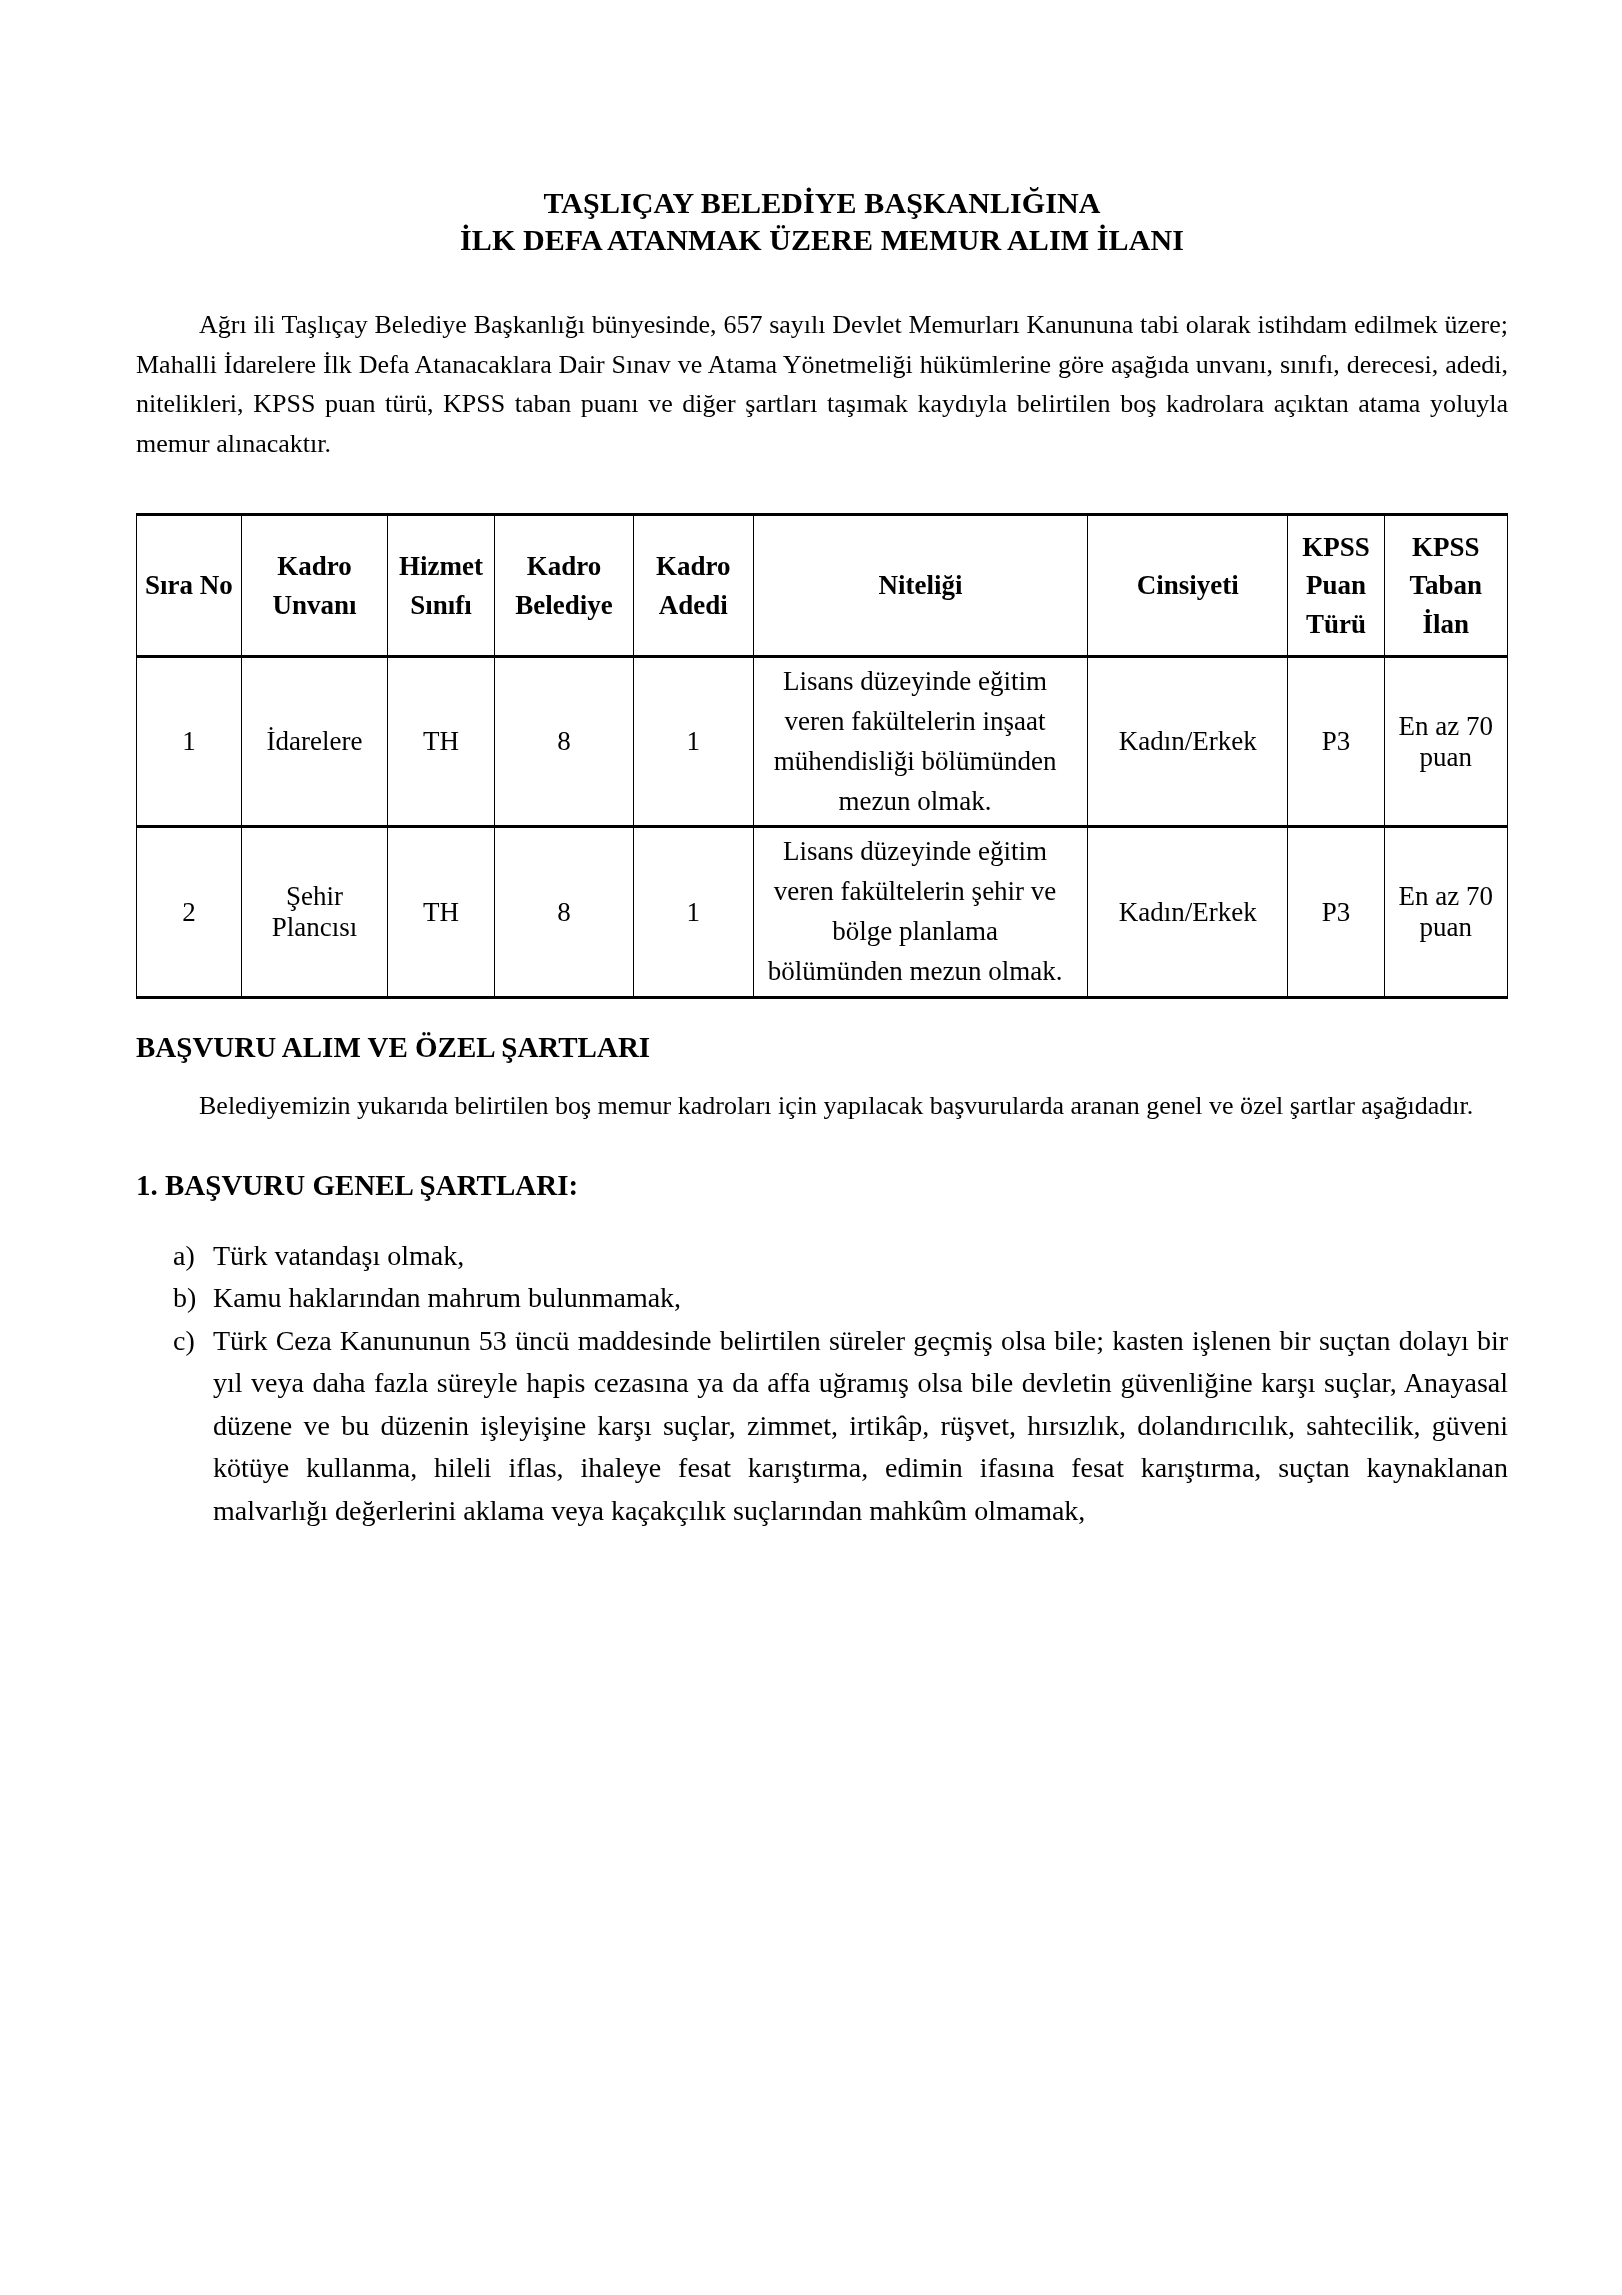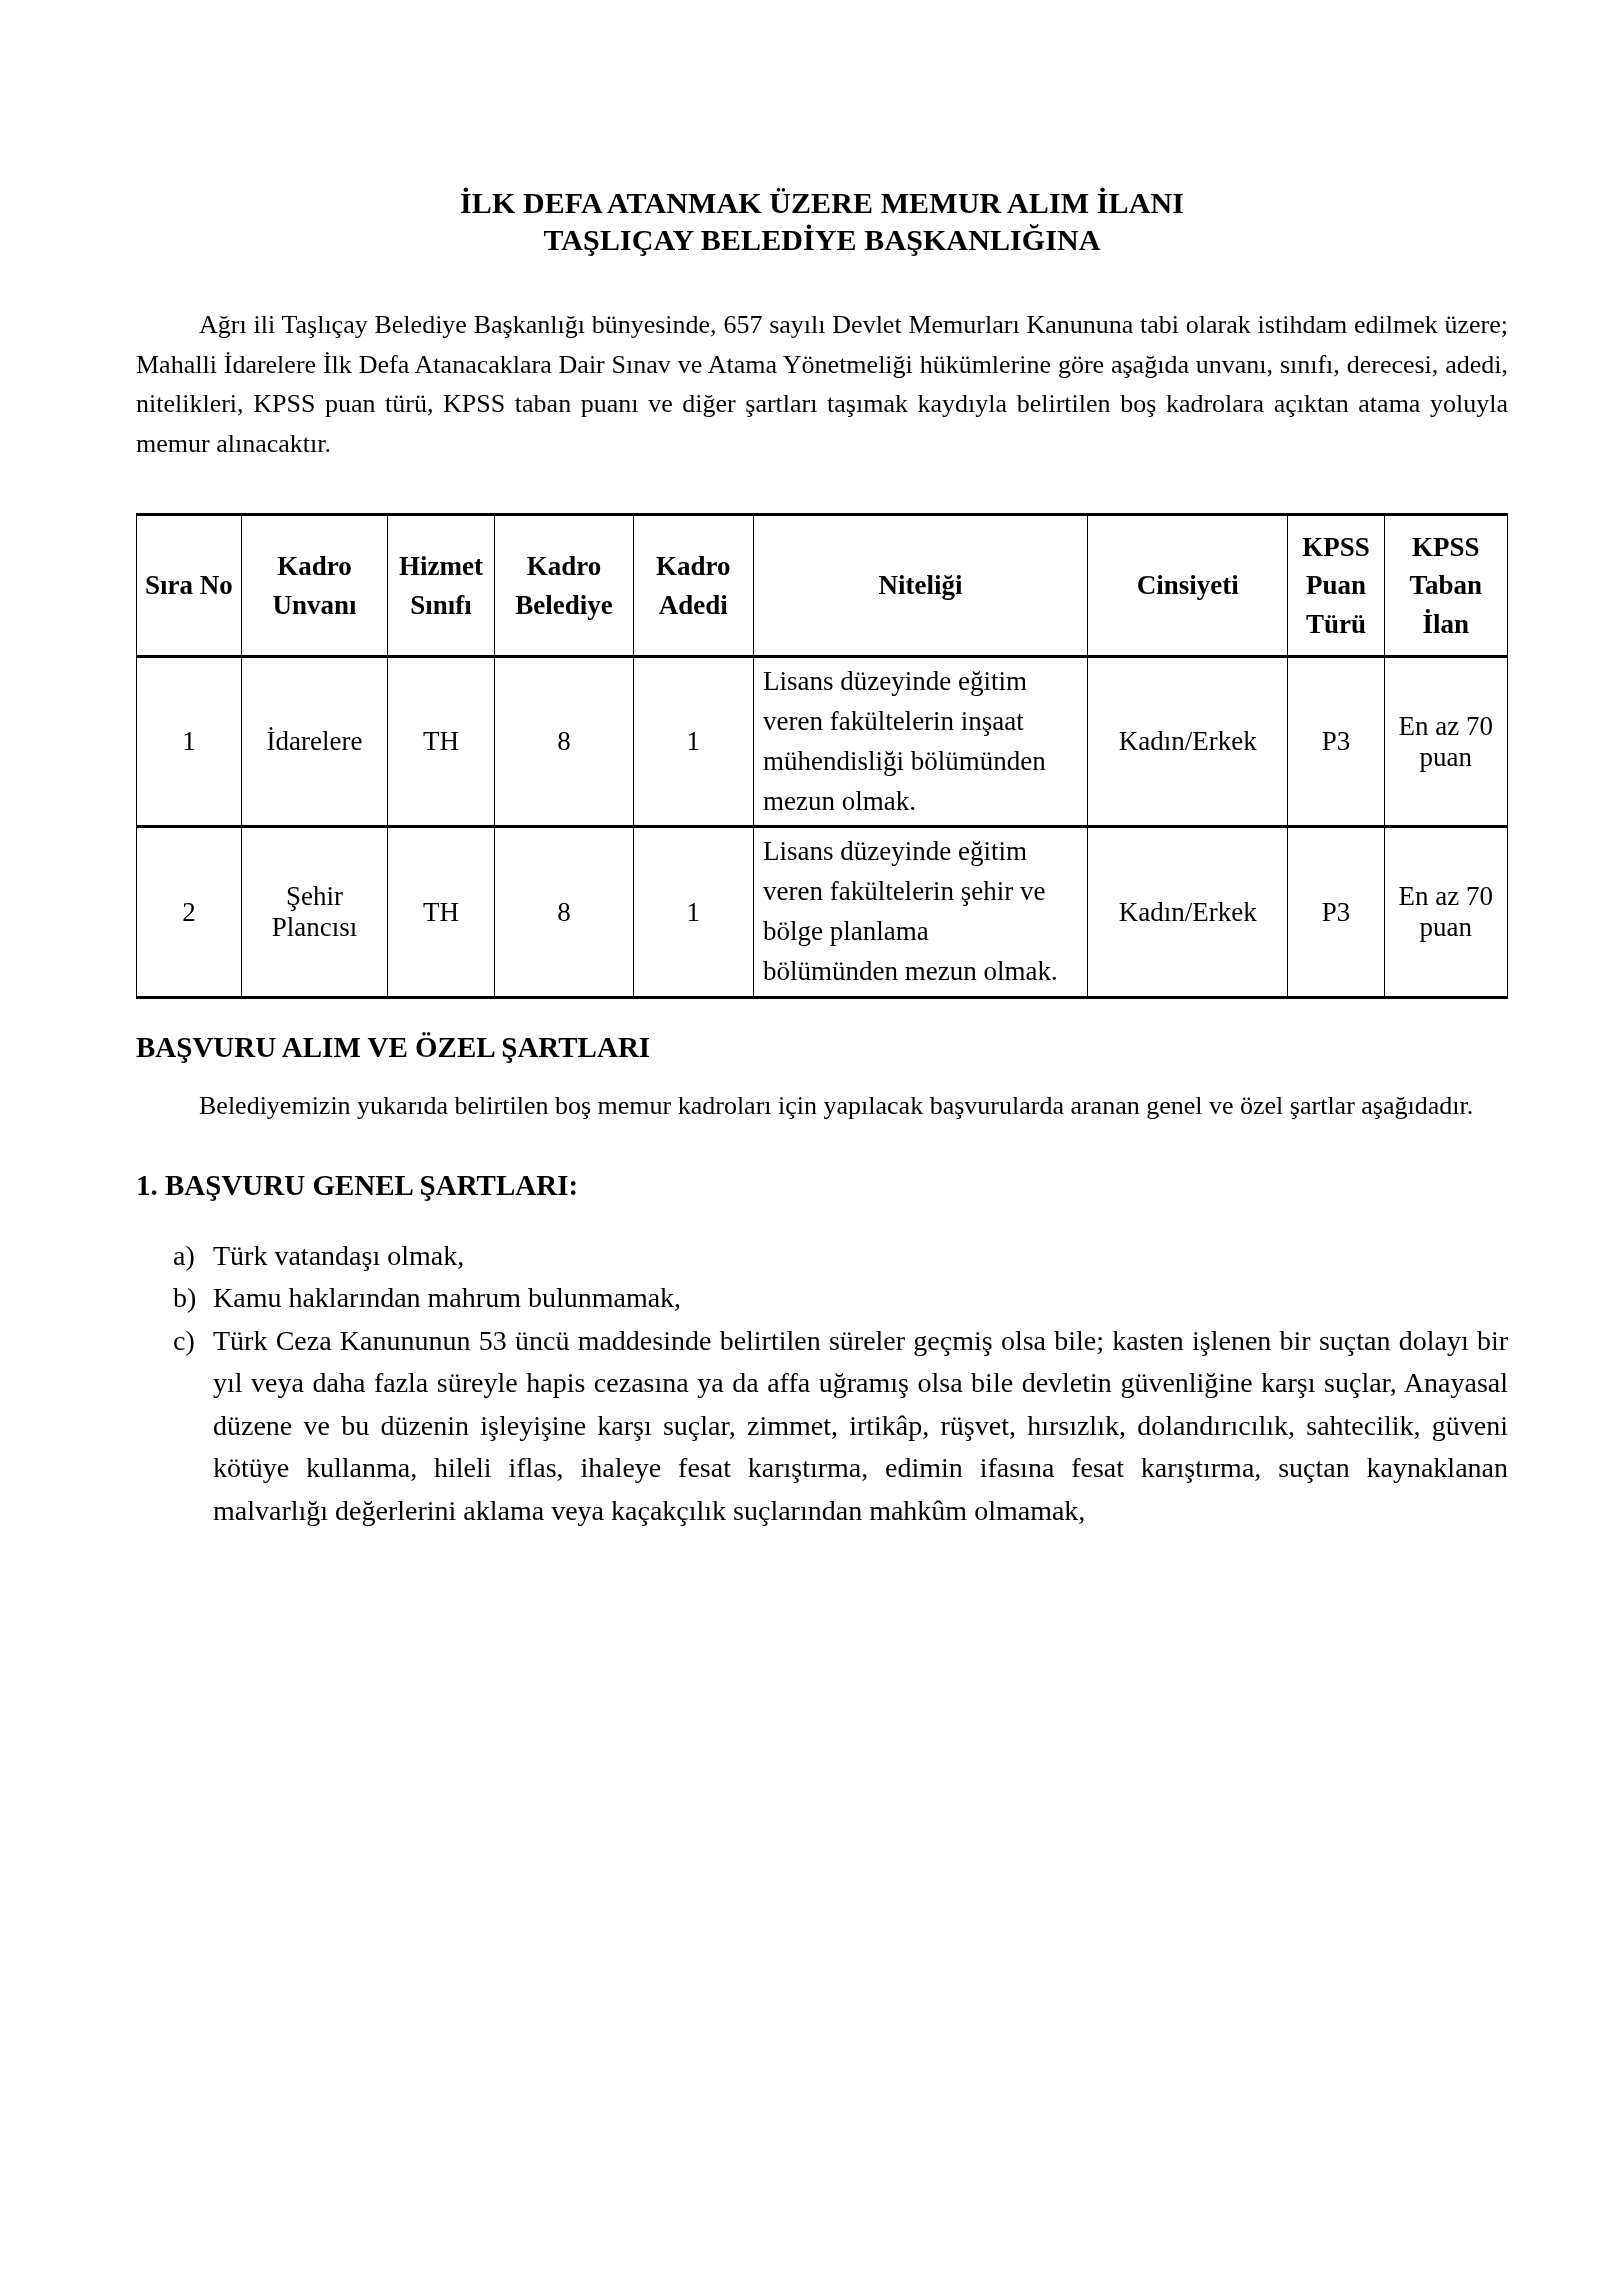--- a/index.html
+++ b/index.html
@@ -76,21 +76,21 @@
     line-height: 1.42;
     padding-top: 11.8px;
     padding-bottom: 11.8px;
     border-top-width: 3.3px;
     border-bottom-width: 3.3px;
   }
   table.jobs tbody tr td {
     border-bottom-width: 3.3px;
   }
   table.jobs td.nitelik {
-    text-align: left;
+    text-align: center;
     line-height: 1.48;
     padding-left: 9.2px;
     padding-right: 20px;
   }
   table.jobs col.c-sira    { width: 97px; }
   table.jobs col.c-unvan   { width: 135px; }
   table.jobs col.c-hizmet  { width: 99px; }
   table.jobs col.c-derece  { width: 128px; }
   table.jobs col.c-adet    { width: 111px; }
   table.jobs col.c-nitelik { width: 309px; }
@@ -133,22 +133,22 @@
     text-justify: inter-word;
   }
 </style>
 </head>
 <body>
 
 <div class="page">
   <div class="content">
 
     <h1 class="doc-title">
+      <span class="line">TAŞLIÇAY BELEDİYE BAŞKANLIĞINA</span>
       <span class="line">İLK DEFA ATANMAK ÜZERE MEMUR ALIM İLANI</span>
-      <span class="line">TAŞLIÇAY BELEDİYE BAŞKANLIĞINA</span>
     </h1>
 
     <div class="gap-after-title"></div>
 
     <p class="body-par indent">Ağrı ili Taşlıçay Belediye Başkanlığı bünyesinde, 657 sayılı Devlet Memurları Kanununa tabi olarak istihdam edilmek üzere; Mahalli İdarelere İlk Defa Atanacaklara Dair Sınav ve Atama Yönetmeliği hükümlerine göre aşağıda unvanı, sınıfı, derecesi, adedi, nitelikleri, KPSS puan türü, KPSS taban puanı ve diğer şartları taşımak kaydıyla belirtilen boş kadrolara açıktan atama yoluyla memur alınacaktır.</p>
 
     <div class="gap-before-table"></div>
 
     <table class="jobs">
       <colgroup>

